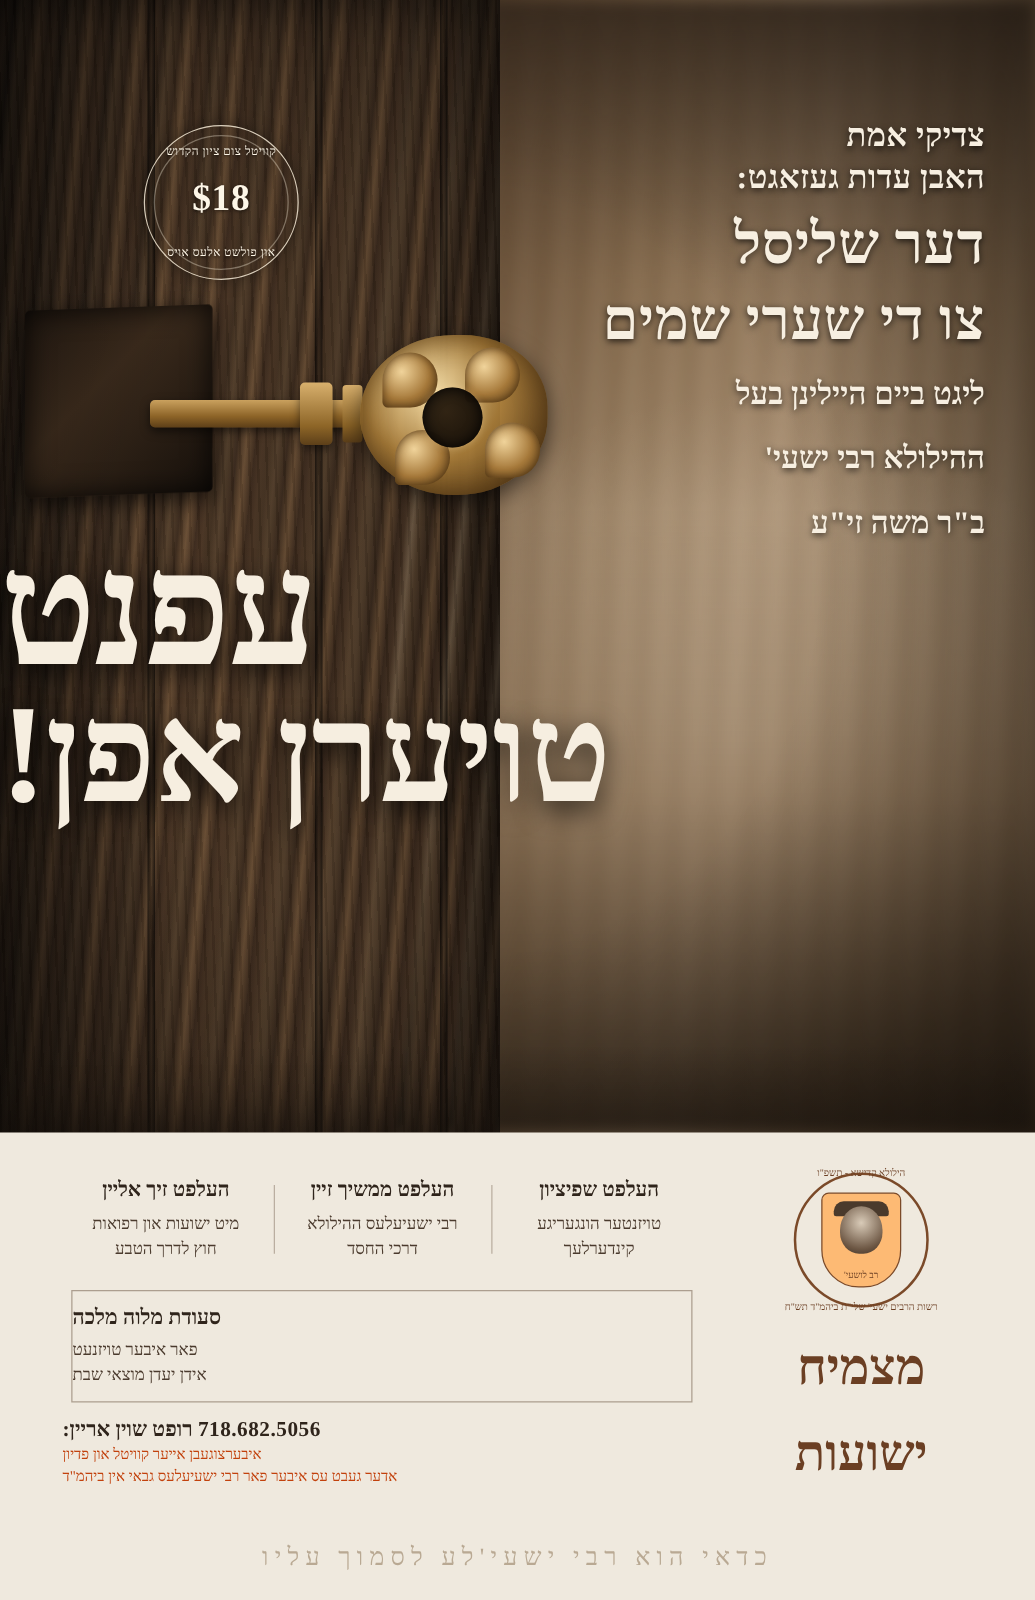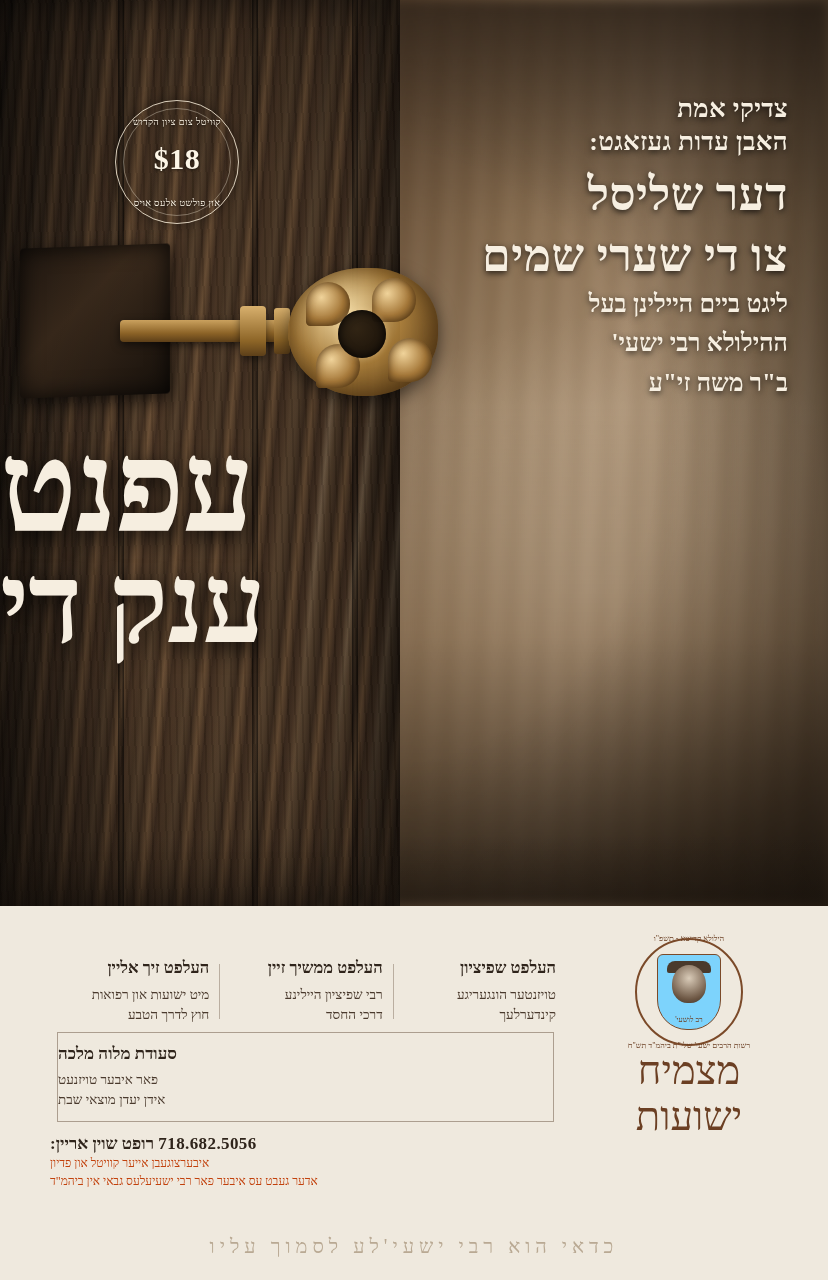--- a/index.html
+++ b/index.html
@@ -189,21 +189,21 @@
     letter-spacing: .3px;
   }
   .head-big {
     margin-top: 10px;
     font-size: 46px;
     line-height: 1.12;
     font-weight: bold;
     letter-spacing: .5px;
   }
   .head-sub {
-    margin-top: 4px;
+    margin-top: 16px;
     font-size: 25px;
     line-height: 1.42;
     font-weight: bold;
   }
 
   
   .slogan {
     position: absolute;
     left: 0; right: 0;
     top: 430px;
@@ -262,21 +262,21 @@
     position: absolute;
     white-space: nowrap;
   }
   .ring-top { top: -2px; left: 50%; transform: translateX(-50%); }
   .ring-bottom { bottom: -2px; left: 50%; transform: translateX(-50%); }
   .logo-shield {
     position: absolute;
     left: 50%; top: 14px;
     transform: translateX(-50%);
     width: 62px; height: 74px;
-    background: #7dd3fc;
+    background: #fdba74;
     border: 1.5px solid #7b4a29;
     border-radius: 6px 6px 30px 30px;
     overflow: hidden;
   }
   .logo-face {
     position: absolute;
     left: 50%; top: 10px;
     transform: translateX(-50%);
     width: 34px; height: 38px;
     border-radius: 50% 50% 45% 45%;
@@ -291,42 +291,42 @@
     border-radius: 8px 8px 2px 2px;
   }
   .logo-shield-label {
     position: absolute;
     left: 0; right: 0; bottom: 5px;
     font-size: 7.5px;
     color: #6b3f23;
     text-align: center;
   }
   .logo-name {
-    margin-top: 5px;
+    margin-top: 28px;
     font-size: 40px;
     line-height: 1.02;
-    font-weight: normal;
+    font-weight: bold;
     color: #6b3f23;
   }
 
   .cols {
     position: absolute;
     right: 262px; top: 36px;
     width: 520px;
     display: flex;
     flex-direction: row;
     justify-content: flex-start;
     gap: 0;
     color: #3a2b20;
   }
   .col {
     flex: 1 1 0;
+    text-align: center;
     padding: 0 10px;
     position: relative;
-    margin-top: 16px;
   }
   .col + .col::after {
     content: "";
     position: absolute;
     right: -1px; top: 6px; bottom: 6px;
     width: 1px;
     background: rgba(90,66,47,0.35);
   }
   .col-title {
     font-size: 16.5px;
@@ -448,21 +448,21 @@
       <div class="head-kicker">האבן עדות געזאגט:</div>
       <div class="head-big">דער שליסל</div>
       <div class="head-big">צו די שערי שמים</div>
       <div class="head-sub">ליגט ביים היילינן בעל</div>
       <div class="head-sub">ההילולא רבי ישעי'</div>
       <div class="head-sub">ב"ר משה זי"ע</div>
     </div>
 
     <div class="slogan">
       <div class="slogan-l1">עפנט</div>
-      <div class="slogan-l2">ענק די</div>
+      <div class="slogan-l3">טויערן אפן!</div>
     </div>
   </div>
 
   <div class="panel">
 
     <div class="logo-zone">
       <div class="logo-badge">
         <div class="logo-ring-text">
           <span class="ring-top">הילולא קדישא - תשפ"ו</span>
           <span class="ring-bottom">רשות הרבים ישעי' שלי"ת ביהמ"ד תש"ח</span>
@@ -478,21 +478,21 @@
     </div>
 
     <div class="cols">
       <div class="col">
         <div class="col-title">העלפט שפיציון</div>
         <div class="col-line">טויזנטער הונגעריגע</div>
         <div class="col-line">קינדערלעך</div>
       </div>
       <div class="col">
         <div class="col-title">העלפט ממשיך זיין</div>
-        <div class="col-line">רבי שפיציון היילינע</div>
+        <div class="col-line">רבי ישעיעלעס ההילולא</div>
         <div class="col-line">דרכי החסד</div>
       </div>
       <div class="col">
         <div class="col-title">העלפט זיך אליין</div>
         <div class="col-line">מיט ישועות און רפואות</div>
         <div class="col-line">חוץ לדרך הטבע</div>
       </div>
     </div>
 
     <div class="boxes">

